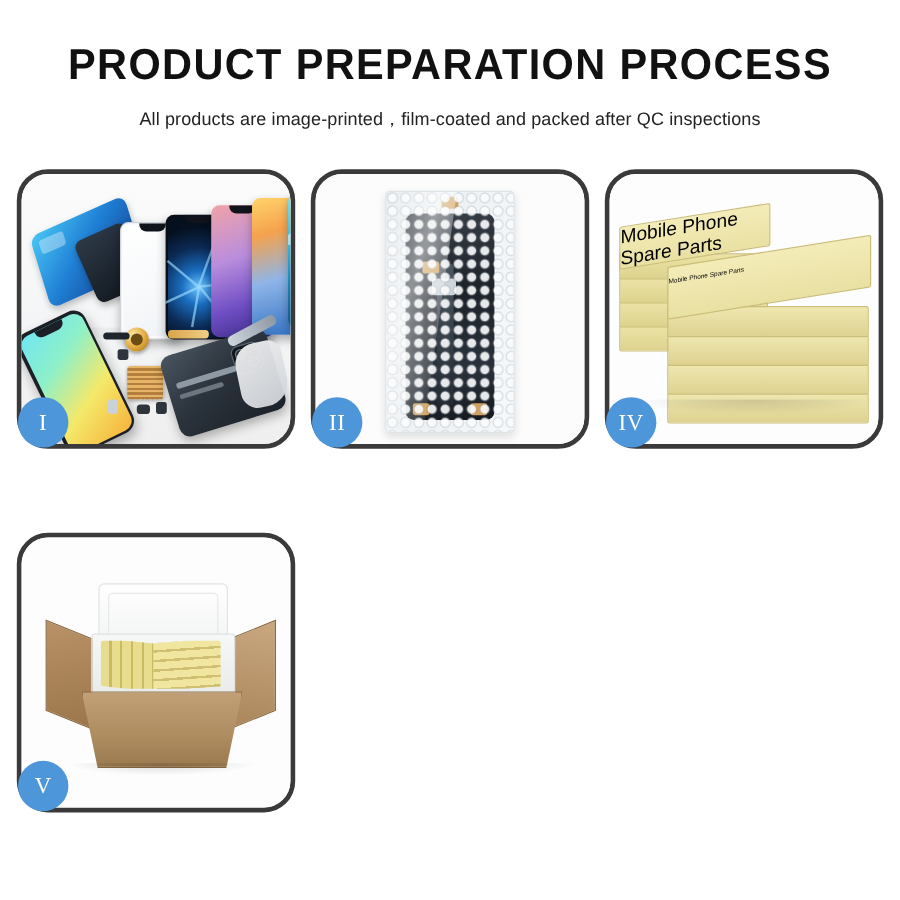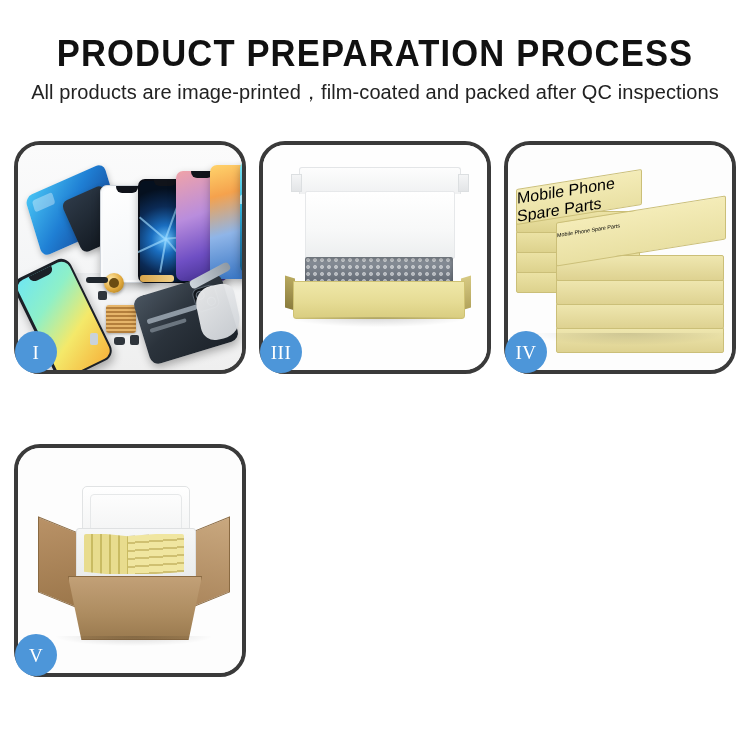--- a/index.html
+++ b/index.html
@@ -14,21 +14,21 @@
 
   
   .header{position:absolute;left:0;top:34px;width:750px;text-align:center;}
   .title{
     font-size:36px;line-height:40px;font-weight:700;color:#111111;
     letter-spacing:1.2px;transform:scaleX(.96);
     font-family:"Liberation Sans","DejaVu Sans",sans-serif;
     white-space:nowrap;
   }
   .subtitle{
-    margin-top:9px;font-size:20px;line-height:18px;color:#222222;
+    margin-top:17px;font-size:15px;line-height:18px;color:#222222;
     letter-spacing:.1px;white-space:nowrap;
   }
 
   
   .grid{
     position:absolute;left:14px;top:141px;width:722px;height:536px;
     display:grid;
     grid-template-columns:232px 232px 232px;
     grid-template-rows:233px 233px;
     column-gap:13px;row-gap:70px;
@@ -326,35 +326,37 @@
           <div class="cam"></div>
             <div class="strip"></div>
             <div class="strip2"></div>
         </div>
         <div class="tool"></div>
         <div class="hand"></div>
       </div>
       <div class="badge">I</div>
     </div>
 
-
     <div class="panel">
-      <div class="panel-inner p3">
-        <div class="b3">
-          <div class="lid"></div>
-          <div class="foam"></div>
-          <div class="wrap"></div>
-          <div class="lside"></div>
-          <div class="rside"></div>
-          <div class="front"></div>
-          <div class="shadow"></div>
+      <div class="panel-inner p2">
+        <div class="bag">
+          <div class="panel-dark"></div>
+          <div class="cable"></div>
+          <div class="conn"></div>
+          <div class="tape t1"></div>
+          <div class="tape t2"></div>
+          <div class="tape t3"></div>
+          <div class="tape t4"></div>
+          <div class="bubbles"></div>
+          <div class="bag-sheen"></div>
         </div>
       </div>
-      <div class="badge">III</div>
+      <div class="badge">II</div>
     </div>
+
 
     <div class="panel">
       <div class="panel-inner p4">
         <div class="stack">
 
           <div class="s-back" style="position:absolute;">
             <div class="slab" style="top:92px;"></div>
             <div class="slab" style="top:72px;"></div>
             <div class="slab" style="top:52px;"></div>
             <div class="slab" style="top:32px;"></div>

